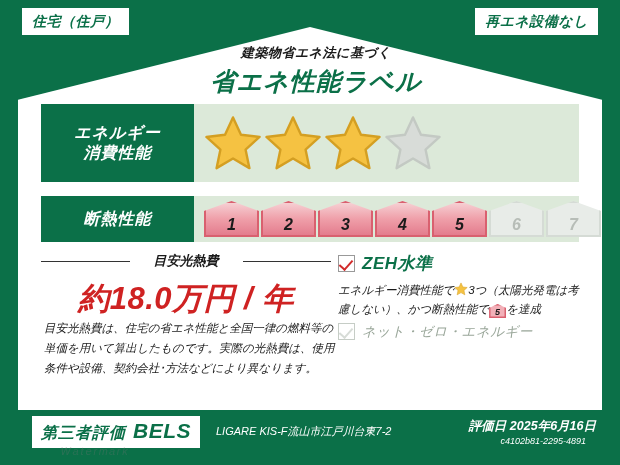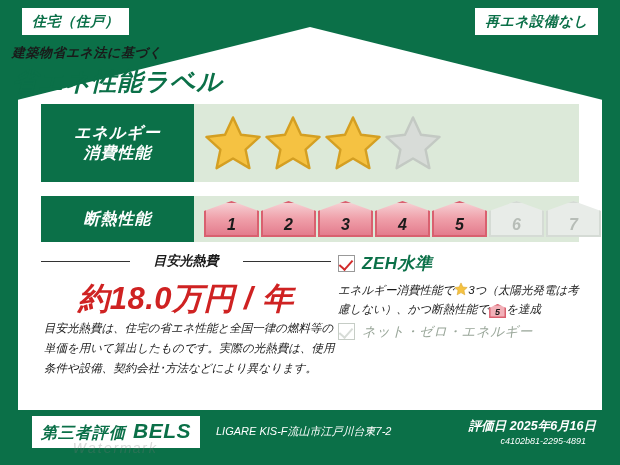--- a/index.html
+++ b/index.html
@@ -42,20 +42,21 @@
     height: 383px;
     background: #ffffff;
     clip-path: polygon(0% 19%, 50% 0%, 100% 19%, 100% 100%, 0% 100%);
   }
 
   
   #title-block {
     position: absolute;
     left: 0; right: 0;
     top: 44px;
+    text-align: center;
     padding-left: 12px;
   }
   #title-sub {
     font-size: 13px;
     font-weight: bold;
     color: #1a1a1a;
     letter-spacing: 0.5px;
     margin-bottom: 3px;
   }
   #title-main {
@@ -302,25 +303,24 @@
     color: #ffffff;
     text-align: right;
     white-space: nowrap;
   }
 
   
   #watermark {
     position: absolute;
     left: 60px;
     bottom: 2px;
-    font-size: 21px;
+    font-size: 16px;
     color: rgba(120,120,120,0.28);
     letter-spacing: 2px;
     pointer-events: none;
-    margin-left: 12px;
   }
 </style>
 </head>
 <body>
 
 <div id="label-root">
 
   <div class="top-badge" id="badge-building-type">住宅（住戸）</div>
   <div class="top-badge" id="badge-renewable">再エネ設備なし</div>
 

